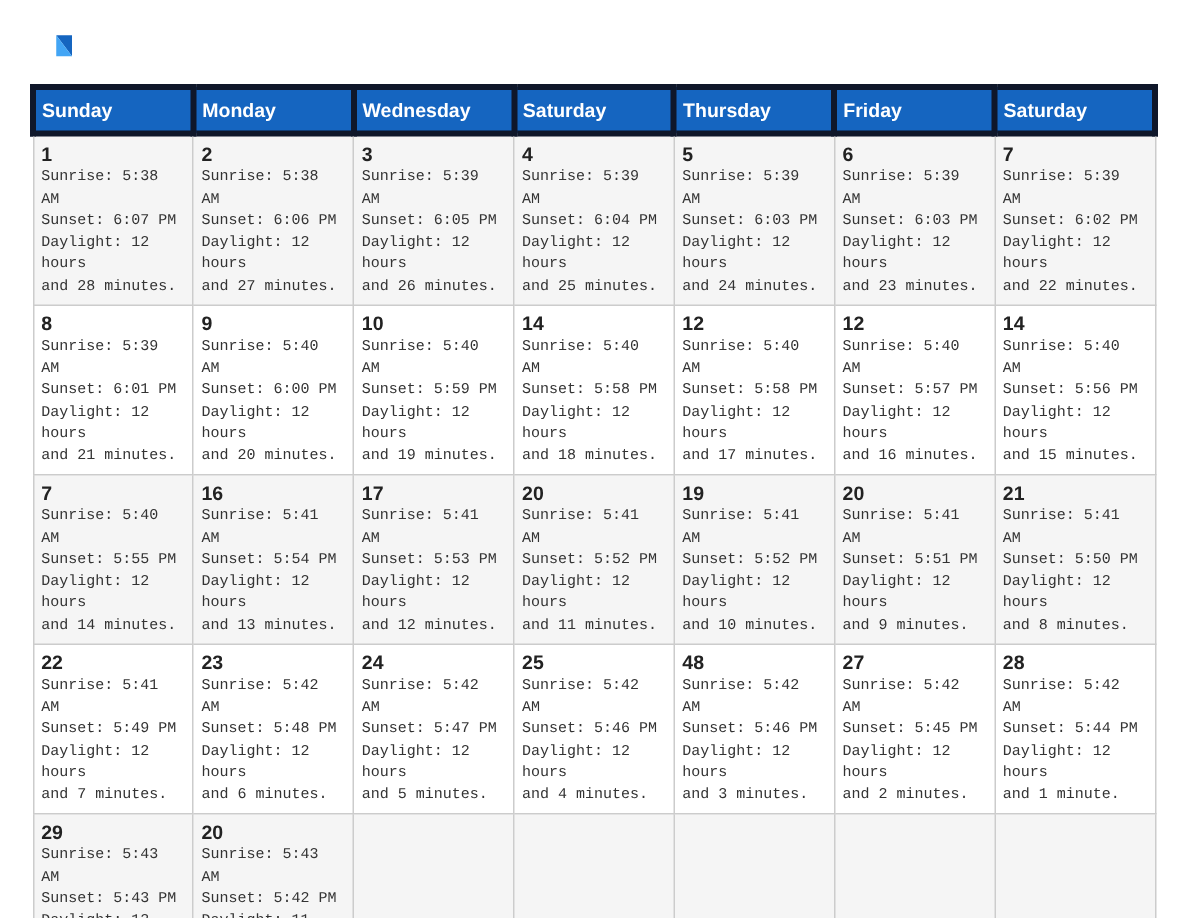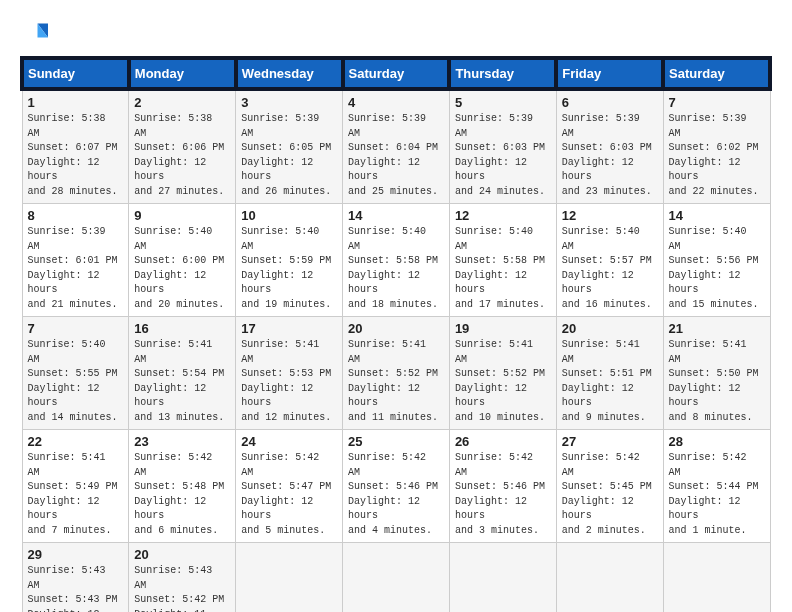--- a/index.html
+++ b/index.html
@@ -299,21 +299,21 @@
 and 5 minutes.</div>
         </td>
         <td>
           <span class="day-num">25</span>
           <div class="cell-content" style="white-space: pre-line;">Sunrise: 5:42 AM
 Sunset: 5:46 PM
 Daylight: 12 hours
 and 4 minutes.</div>
         </td>
         <td>
-          <span class="day-num">26</span>
+          <span class="day-num">48</span>
           <div class="cell-content" style="white-space: pre-line;">Sunrise: 5:42 AM
 Sunset: 5:46 PM
 Daylight: 12 hours
 and 3 minutes.</div>
         </td>
         <td>
           <span class="day-num">27</span>
           <div class="cell-content" style="white-space: pre-line;">Sunrise: 5:42 AM
 Sunset: 5:45 PM
 Daylight: 12 hours

